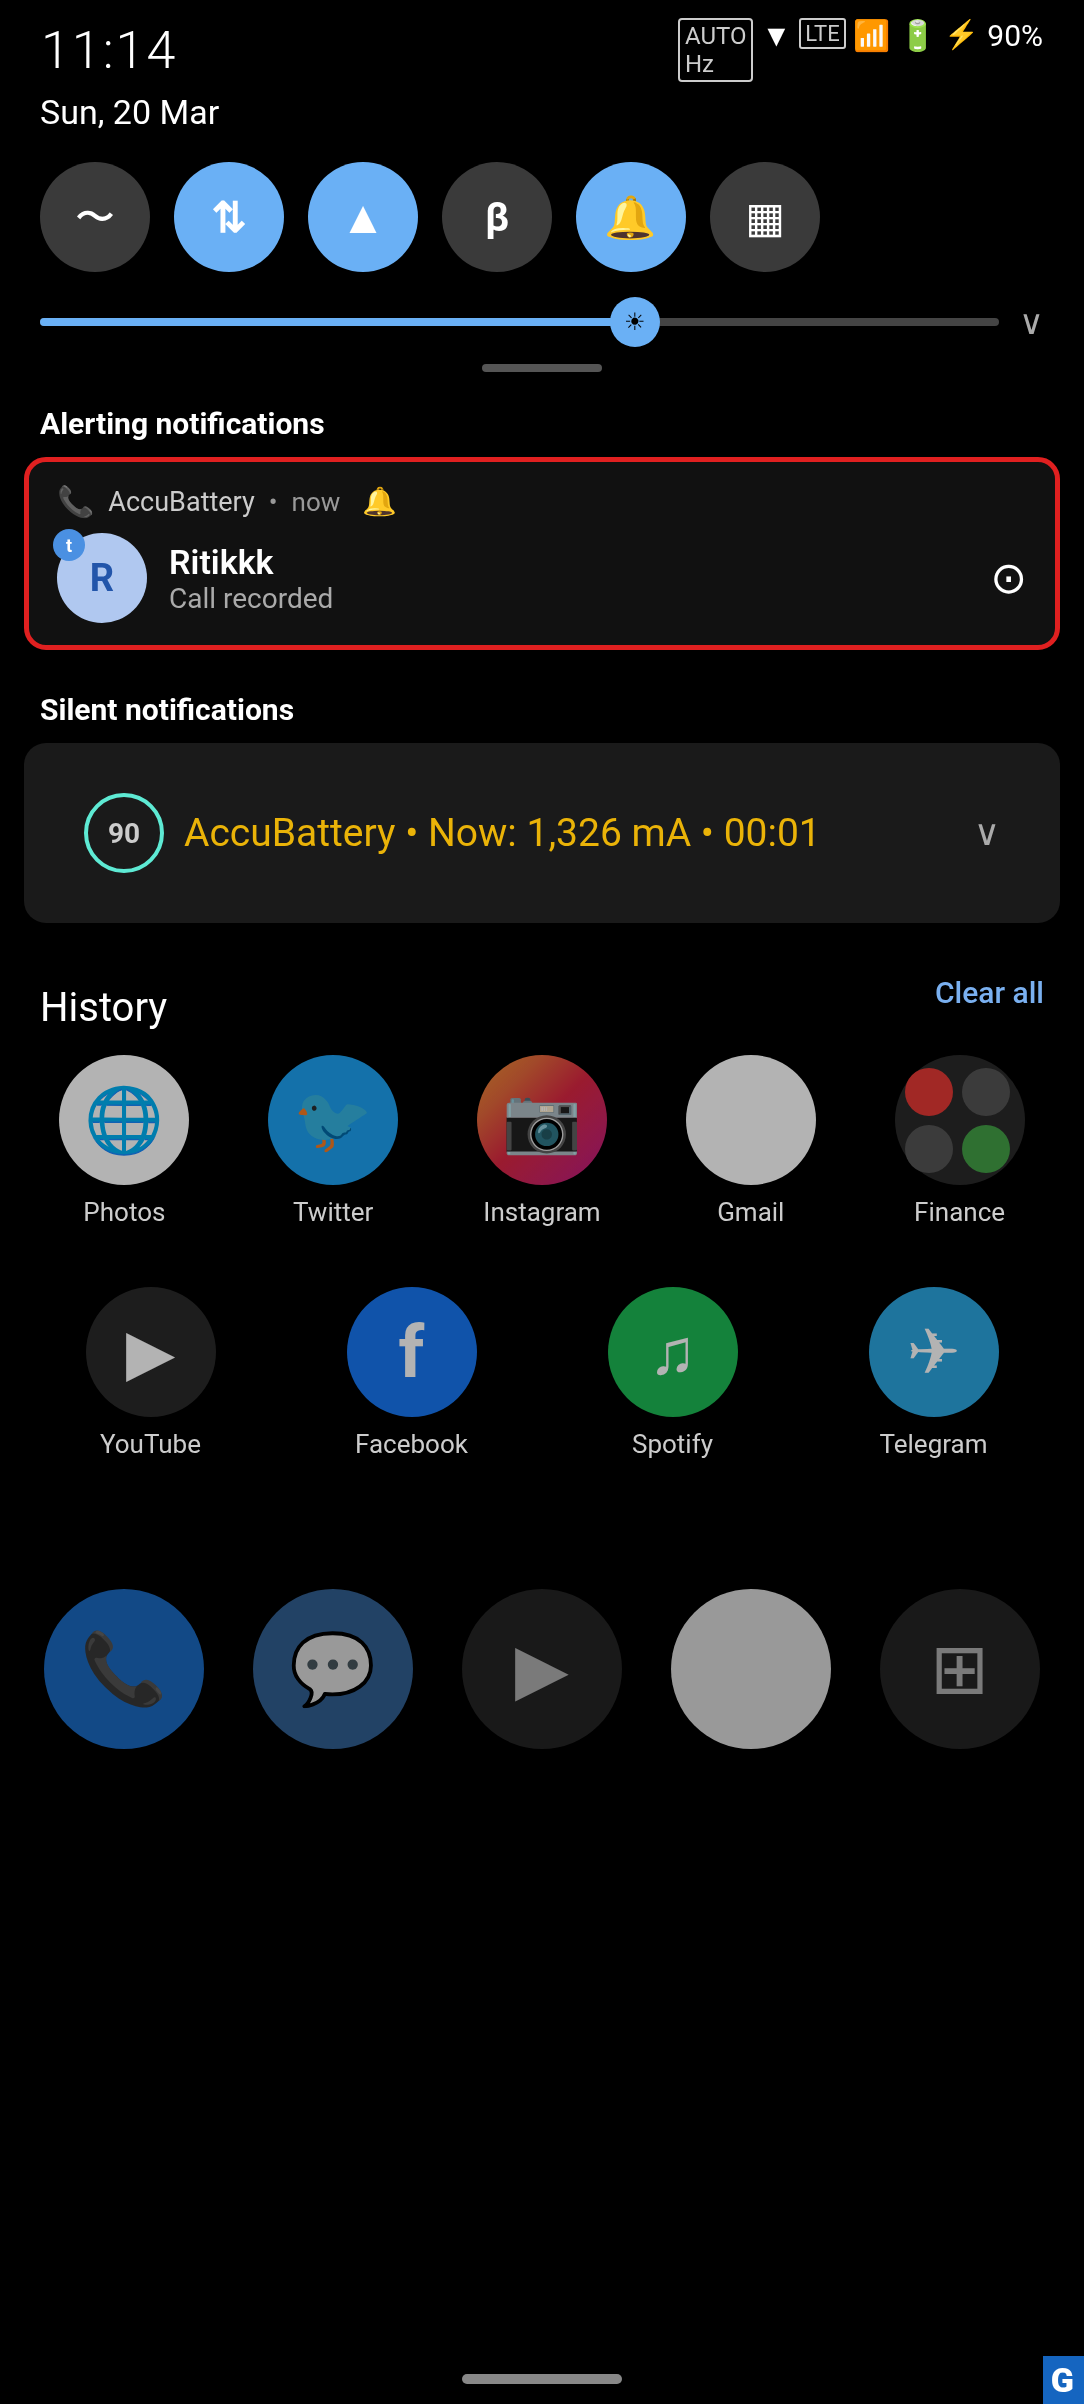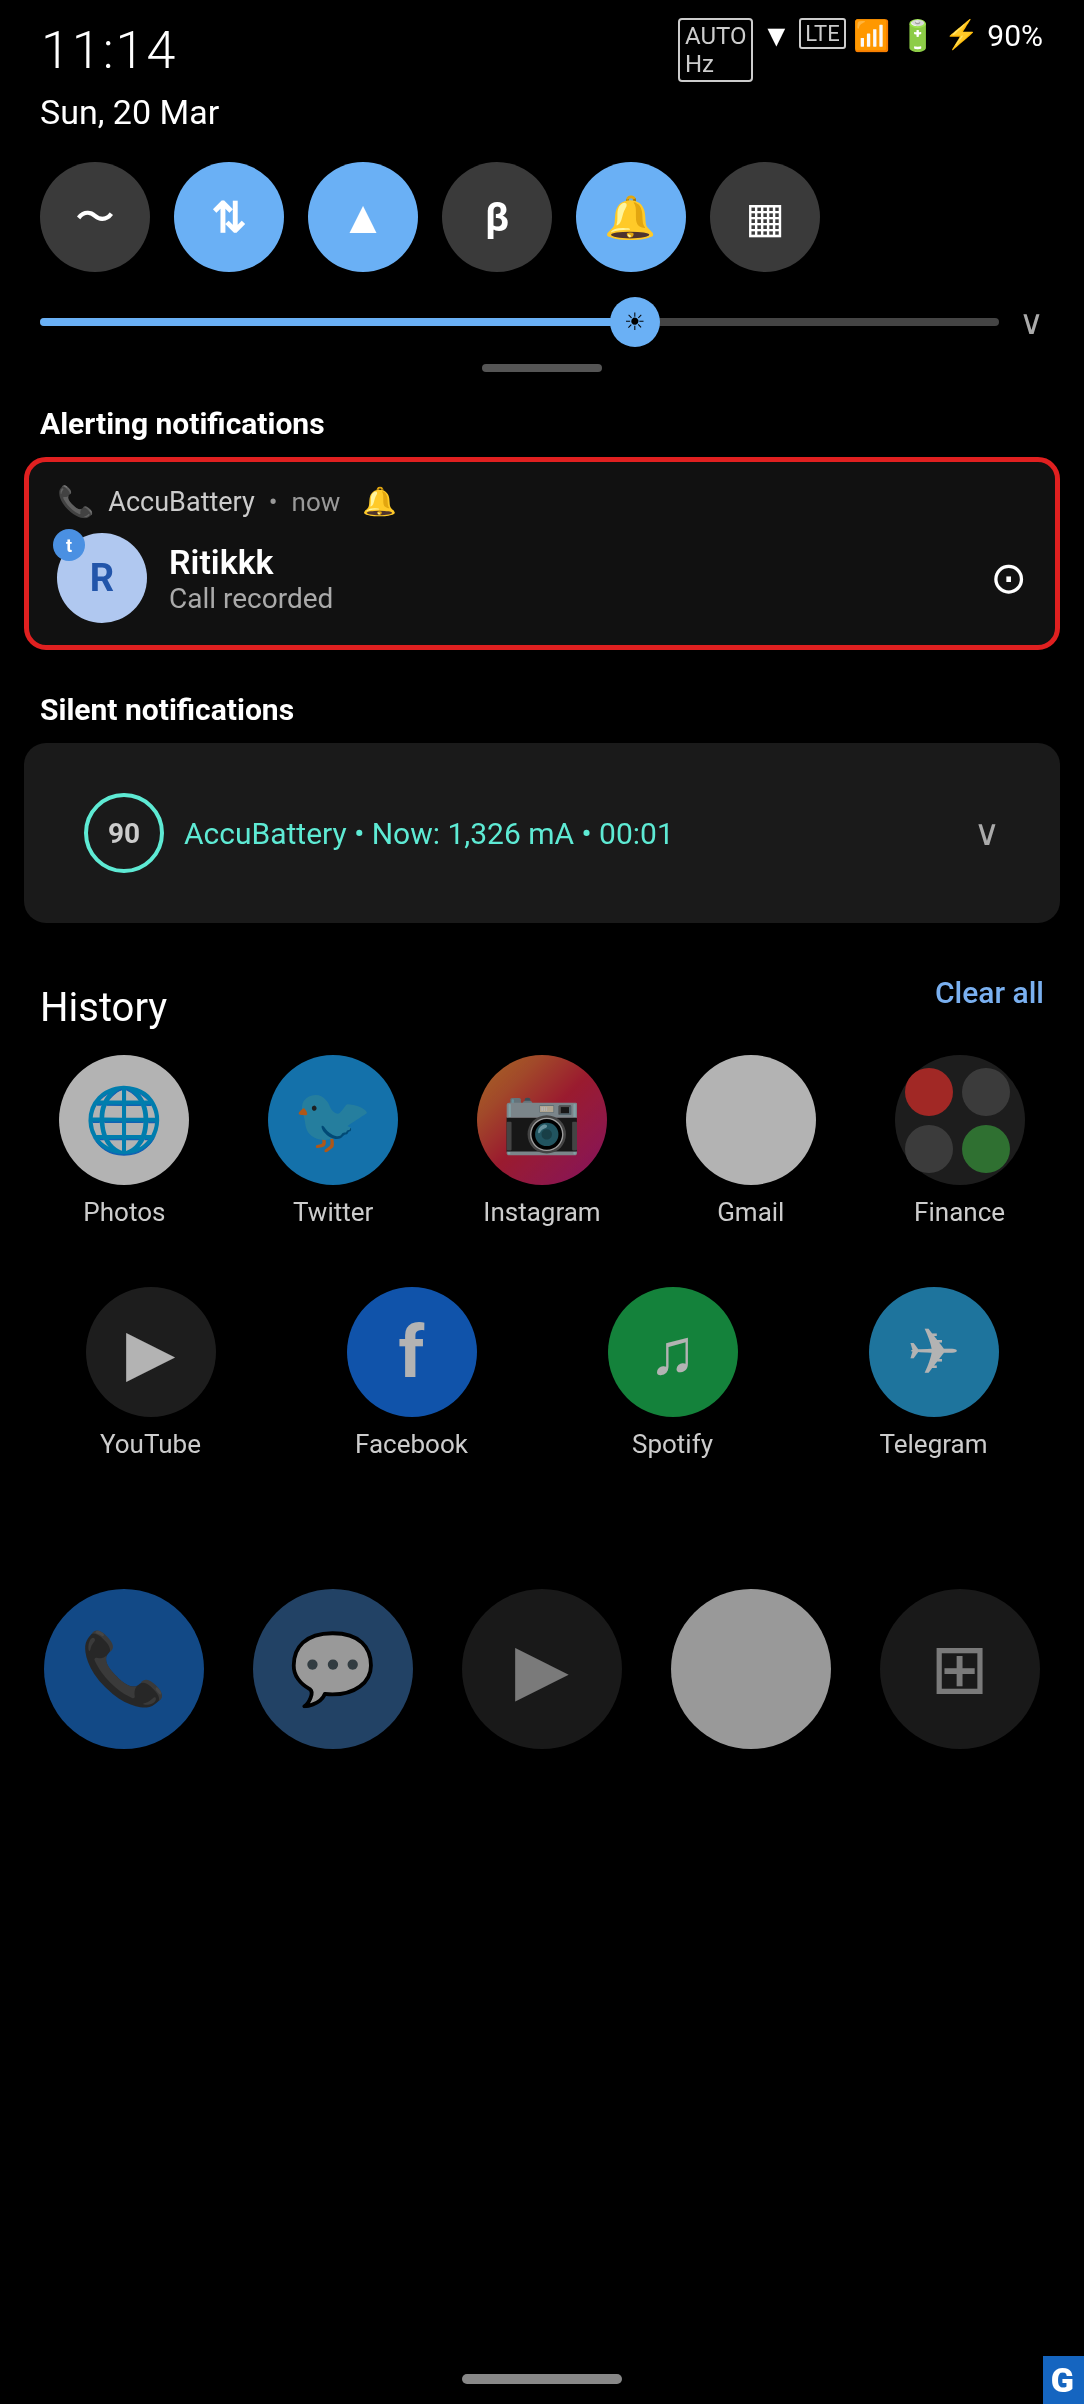--- a/index.html
+++ b/index.html
@@ -192,21 +192,21 @@
       height: 80px;
       border-radius: 50%;
       border: 4px solid #5eead4;
       display: flex;
       align-items: center;
       justify-content: center;
       font-size: 28px;
       font-weight: 700;
       color: #ccc;
     }
-    .silent-text { flex: 1; font-size: 30px; color: #5eead4; }
+    .silent-text { flex: 1; font-size: 39px; color: #eab308; }
     .silent-chevron { font-size: 36px; color: #aaa; }
 
     
     .history-header {
       display: flex;
       justify-content: space-between;
       align-items: center;
       padding: 24px 40px 14px;
     }
     .history-label { font-size: 40px; font-weight: 400; margin-top: 31px; }

